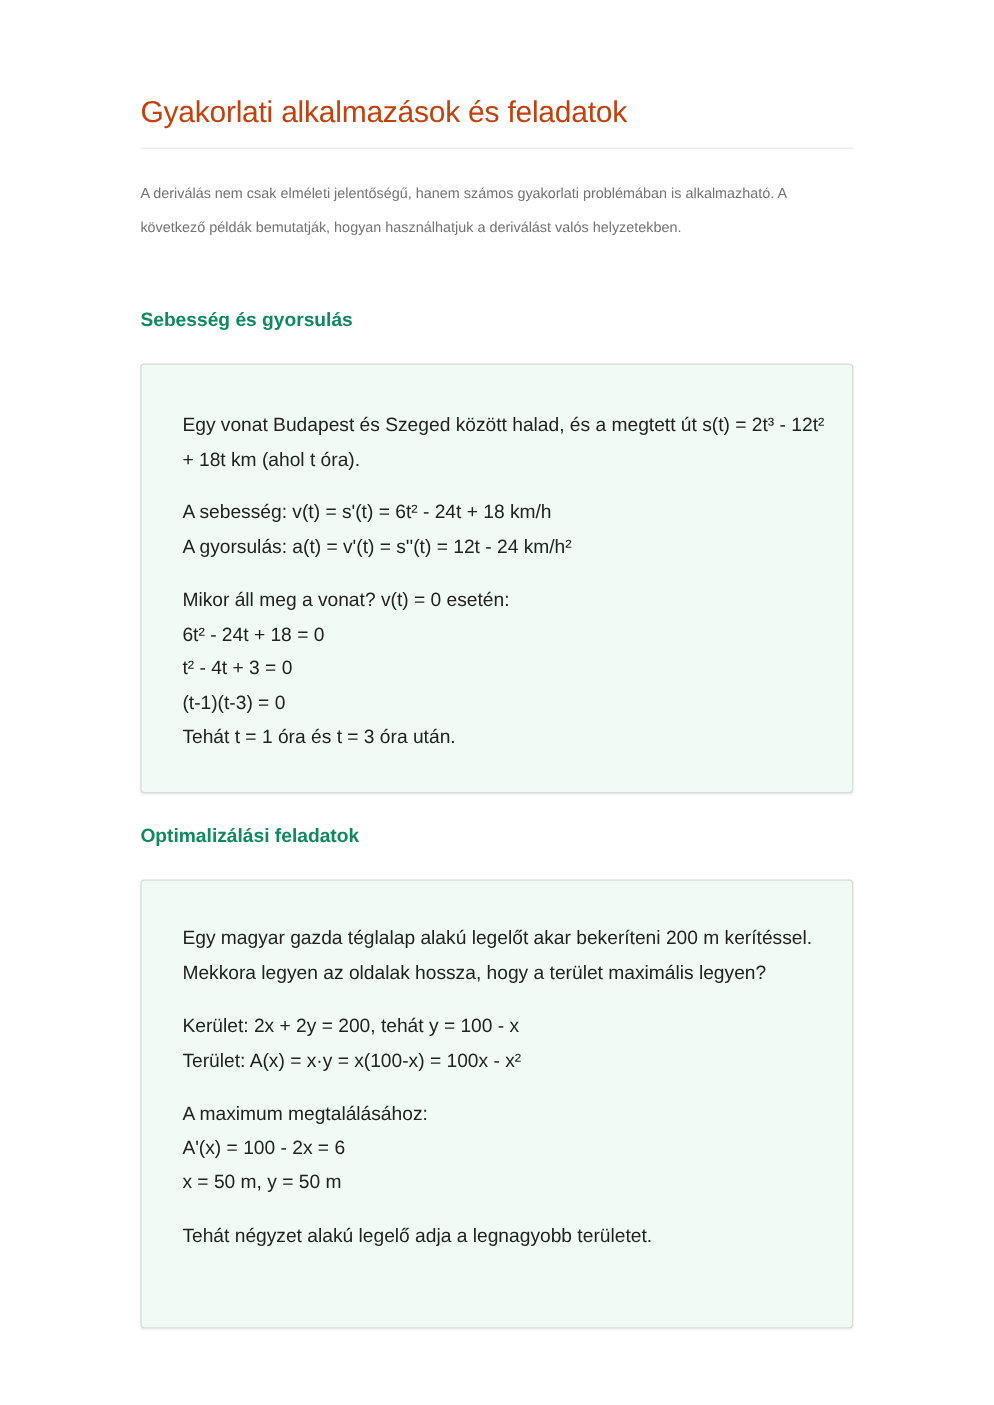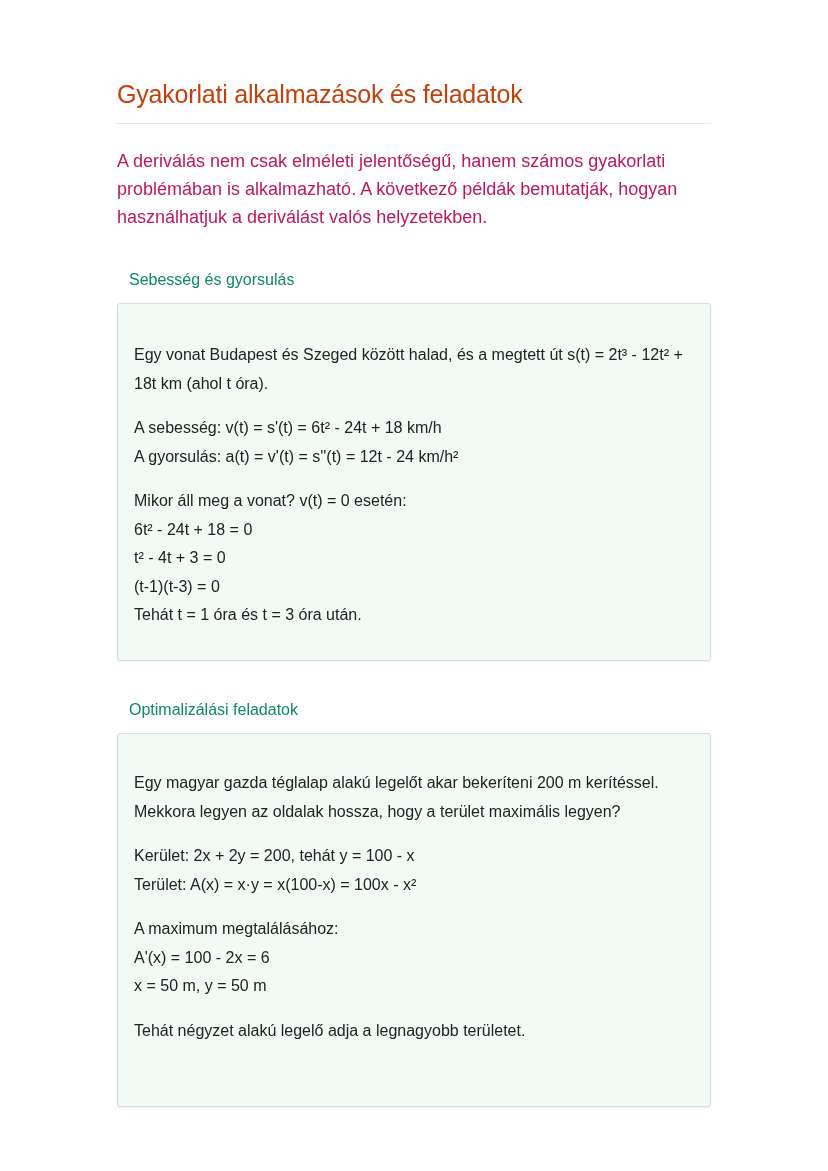--- a/index.html
+++ b/index.html
@@ -1,23 +1,23 @@
 <!DOCTYPE html>
 <html><head>
 <meta charset="utf-8">
 <style>
   html, body { margin: 0; padding: 0; background: #ffffff; }
   body { width: 828px; height: 1171px; position: relative; font-family: "Liberation Sans", "DejaVu Sans", sans-serif; color: #222; }
   .page { position: absolute; left: 117px; top: 0; width: 594px; }
   h1 { margin: 0; position: absolute; top: 80px; left: 0; font-size: 25px; font-weight: 500; color: #c2410c; letter-spacing: -0.2px; white-space: nowrap; }
   .rule { position: absolute; top: 123px; left: 0; width: 594px; height: 1px; background: #e8e8e8; }
-  .intro { position: absolute; top: 147px; left: 0; width: 594px; font-size: 18px; line-height: 28px; color: #be185d; }
-  h2 { margin: 12px; position: absolute; left: 0; font-size: 16px; font-weight: normal; color: #0f8a5f; white-space: nowrap; }
+  .intro { position: absolute; top: 147px; left: 0; width: 594px; font-size: 12px; line-height: 28px; color: #737373; }
+  h2 { margin: 0; position: absolute; left: 0; font-size: 16px; font-weight: bold; color: #0f8a5f; white-space: nowrap; }
   .box { position: absolute; left: 0; width: 592px; background: #effbf4; border: 1px solid #d6dcd8; border-radius: 3px; box-shadow: 0 1px 2px rgba(0,0,0,0.06); }
-  .box .inner { position: absolute; left: 16px; right: 22px; font-size: 16px; line-height: 28.5px; color: #222; }
+  .box .inner { position: absolute; left: 34px; right: 22px; font-size: 16px; line-height: 28.5px; color: #222; }
   .box p { margin: 0; }
   .gap { height: 16px; }
 </style>
 </head>
 <body>
 
 <div class="page">
   <h1>Gyakorlati alkalmazások és feladatok</h1>
   <div class="rule"></div>
   <p class="intro" style="margin:0;">A deriválás nem csak elméleti jelentőségű, hanem számos gyakorlati problémában is alkalmazható. A következő példák bemutatják, hogyan használhatjuk a deriválást valós helyzetekben.</p>

